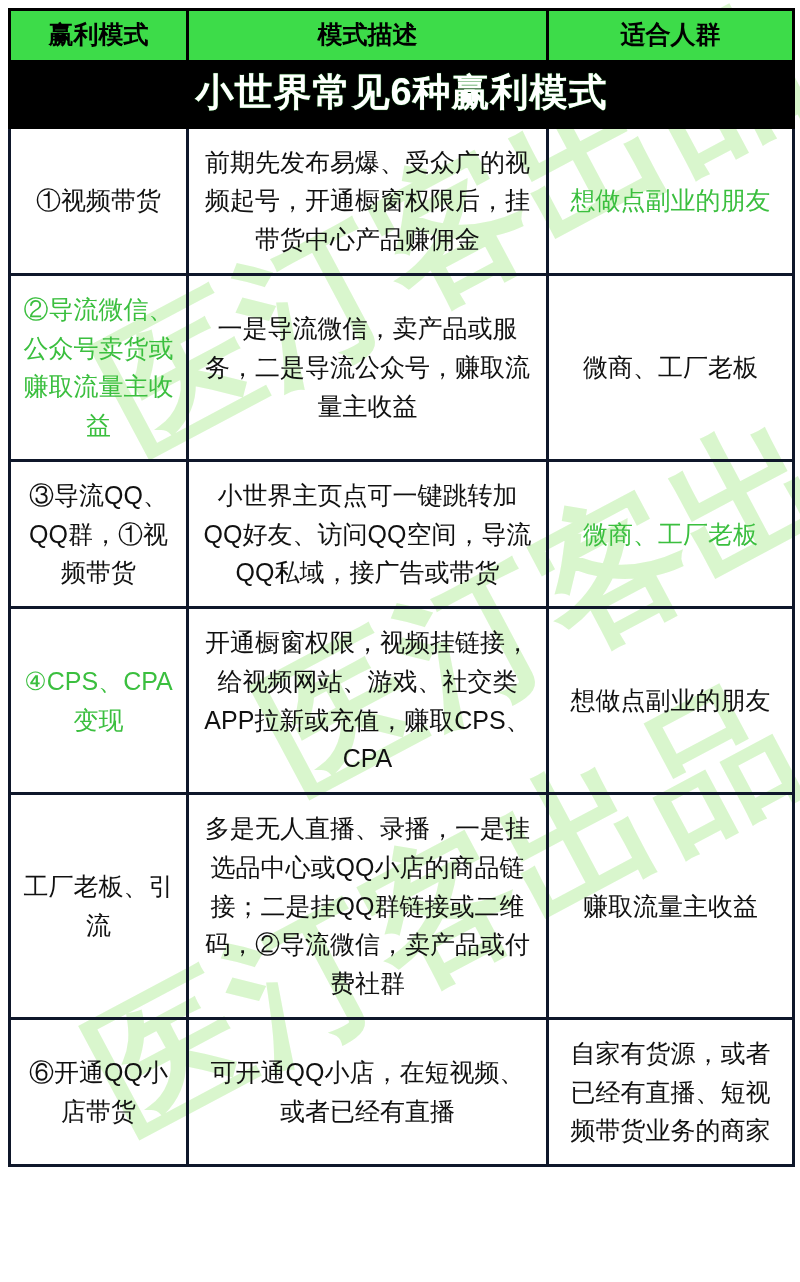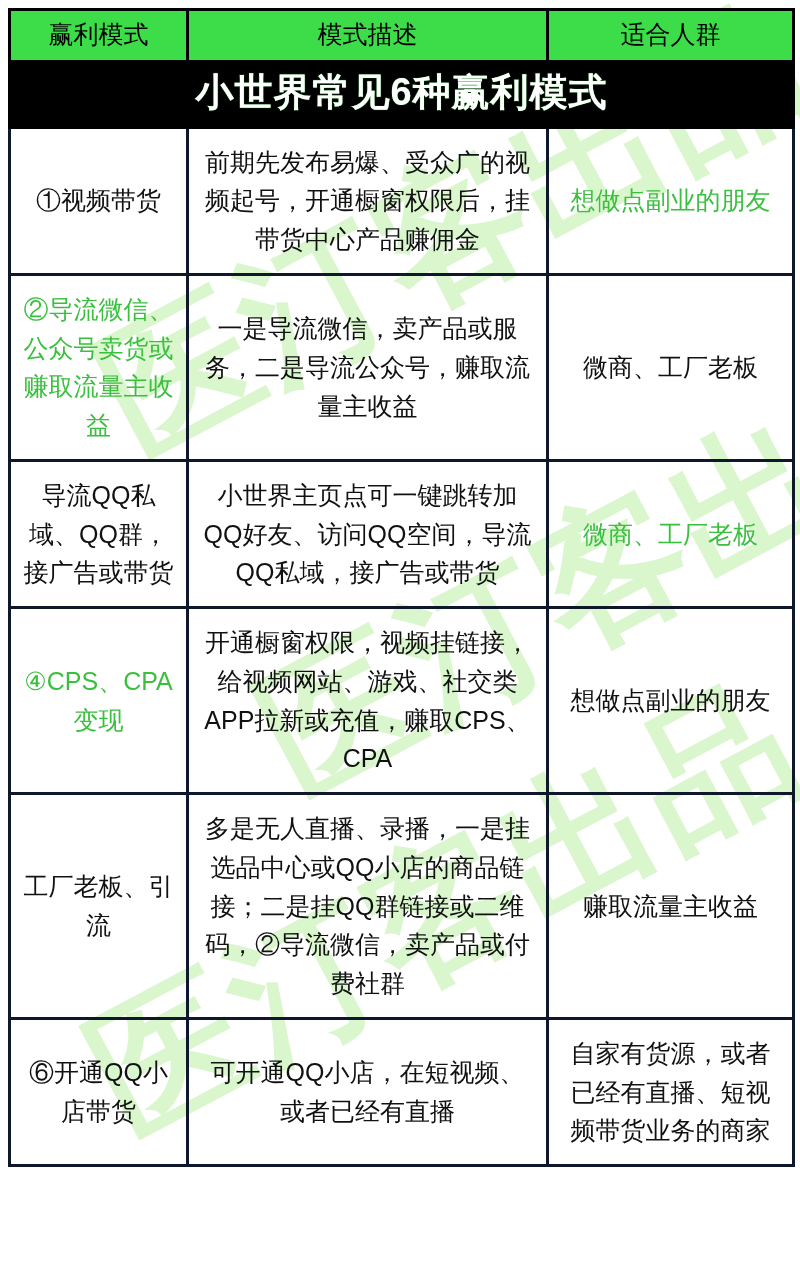--- a/index.html
+++ b/index.html
@@ -70,21 +70,21 @@
     font-weight: bold;
     letter-spacing: 1px;
     line-height: 1.1;
     text-shadow: 0 0 1px #3ddc49;
   }
   thead th {
     border: 3px solid #000000;
     background: #3ddc49;
     color: #000000;
     font-size: 25px;
-    font-weight: normal;
+    font-weight: bold;
     padding: 9px 4px 11px 4px;
     text-align: center;
     line-height: 1.15;
   }
   tbody td {
     border: 3px solid #0f172a;
     background: transparent;
     font-size: 25px;
     color: #111111;
     text-align: center;
@@ -134,21 +134,21 @@
           <td class="c0 dark">①视频带货</td>
           <td class="c1 dark">前期先发布易爆、受众广的视频起号，开通橱窗权限后，挂带货中心产品赚佣金</td>
           <td class="c2 green">想做点副业的朋友</td>
         </tr>
         <tr>
           <td class="c0 green">②导流微信、公众号卖货或赚取流量主收益</td>
           <td class="c1 dark">一是导流微信，卖产品或服务，二是导流公众号，赚取流量主收益</td>
           <td class="c2 dark">微商、工厂老板</td>
         </tr>
         <tr>
-          <td class="c0 dark">导流QQ私域、QQ群，接广告或带货</td>
+          <td class="c0 dark">③导流QQ、QQ群，①视频带货</td>
           <td class="c1 dark">小世界主页点可一键跳转加QQ好友、访问QQ空间，导流QQ私域，接广告或带货</td>
           <td class="c2 green">微商、工厂老板</td>
         </tr>
         <tr>
           <td class="c0 green">④CPS、CPA变现</td>
           <td class="c1 dark">开通橱窗权限，视频挂链接，给视频网站、游戏、社交类APP拉新或充值，赚取CPS、CPA</td>
           <td class="c2 dark">想做点副业的朋友</td>
         </tr>
         <tr>
           <td class="c0 dark">工厂老板、引流</td>

